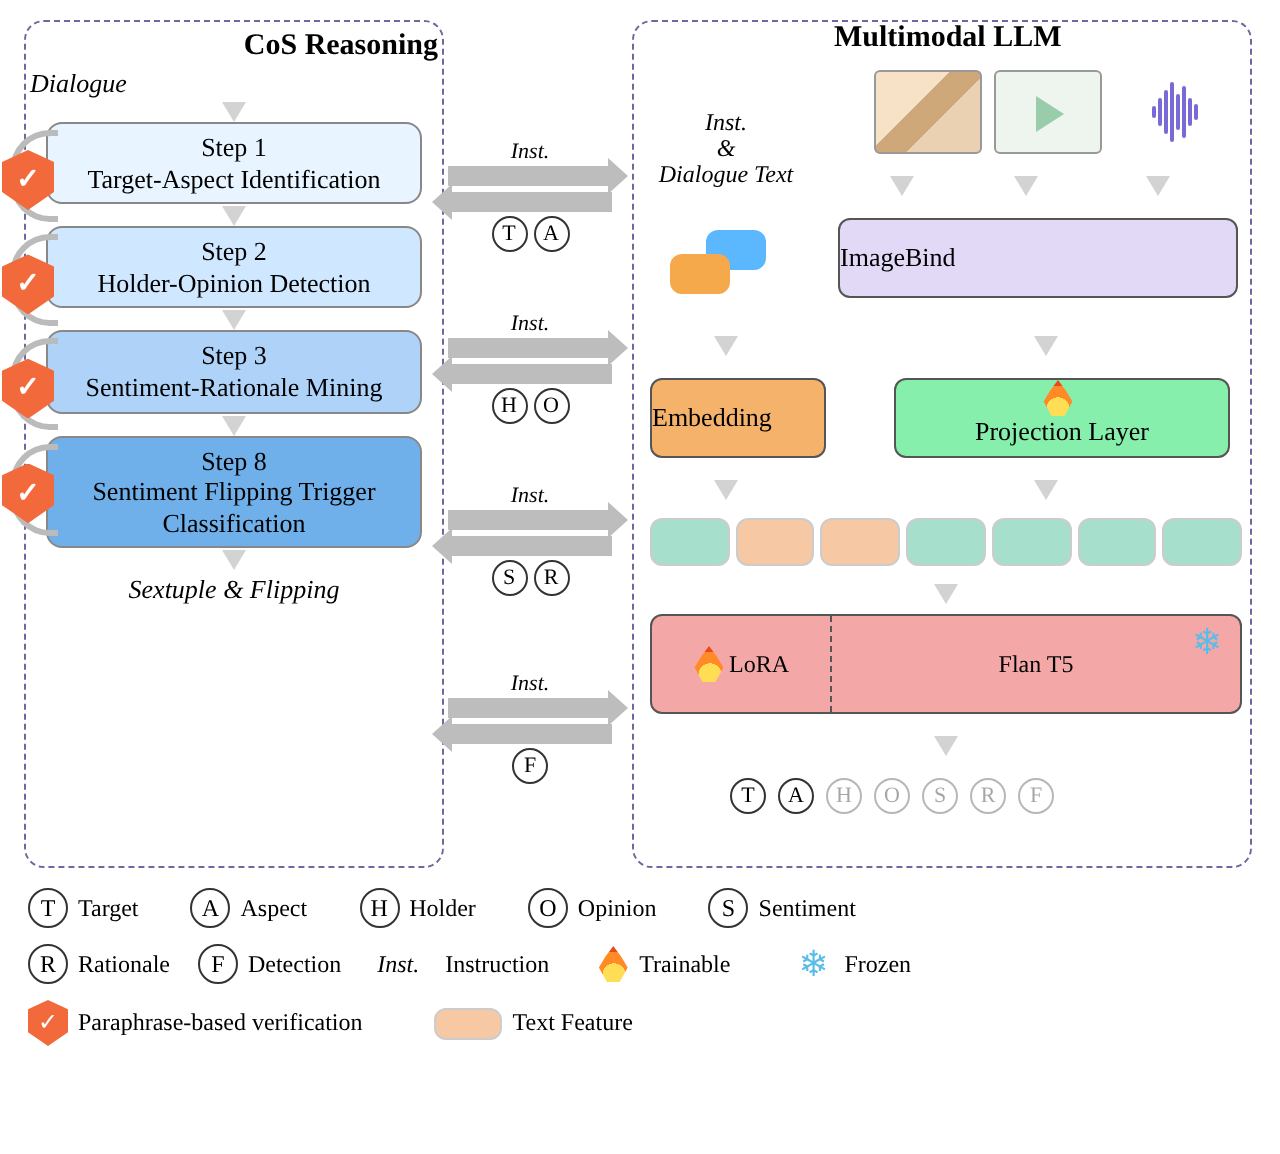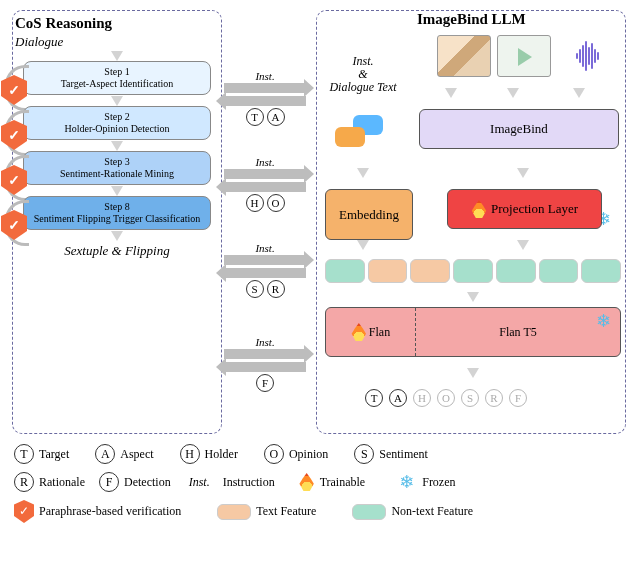--- a/index.html
+++ b/index.html
@@ -3,30 +3,30 @@
 <meta charset="utf-8">
 <style>
   * { box-sizing: border-box; margin: 0; padding: 0; }
   body { font-family: "Times New Roman", serif; font-size: 12px; background: #fff; width: 640px; height: 577px; position: relative; }
 
   
   .cos-panel {
     position: absolute; left: 12px; top: 10px; width: 210px; height: 424px;
     border: 1px dashed #6a6aa0; border-radius: 10px; padding: 4px 2px 2px 2px;
   }
-  .cos-title { text-align: left; font-size: 15px; font-weight: bold; }
+  .cos-title { text-align: right; font-size: 15px; font-weight: bold; }
   .dialogue-label { font-style: italic; font-size: 13px; margin-top: 2px; }
   .down-arrow-sm { width: 0; height: 0; margin: 1px auto 0 auto;
     border-left: 6px solid transparent; border-right: 6px solid transparent;
     border-top: 10px solid #d3d3d3; }
 
   .step-box {
     border: 1px solid #888; border-radius: 8px;
     text-align: center; padding: 4px 2px; margin: 0 8px 0 8px;
-    font-size: 10px; line-height: 1.2;
+    font-size: 13px; line-height: 1.2;
   }
   .step-box .step-n { display: block; }
   .step-1 { background: #e8f4ff; }
   .step-2 { background: #d0e8ff; }
   .step-3 { background: #aed2f8; }
   .step-4 { background: #6fb0ea; }
 
   .verify-badge {
     position: absolute; left: -14px; width: 26px; height: 30px; background: #f26a3c;
     clip-path: polygon(50% 0, 100% 20%, 100% 70%, 50% 100%, 0 70%, 0 20%);
@@ -82,25 +82,25 @@
   .media-img { width: 54px; height: 42px; border: 1px solid #999; border-radius: 3px;
     background: linear-gradient(135deg,#f7e2c8 40%,#cfa87a 40% 60%,#e9d1b2 60%); position: relative; }
   .media-vid { width: 54px; height: 42px; border: 1px solid #999; border-radius: 3px; background:#eef4ee; position: relative; }
   .media-vid::after { content:""; position:absolute; left:20px; top:12px;
     border-left:14px solid #9ca; border-top:9px solid transparent; border-bottom:9px solid transparent; }
   .media-audio { width: 60px; height: 42px; position: relative; display:flex; align-items:center; justify-content:center; gap:1px;}
   .media-audio span{ display:inline-block; width:2px; background:#7a6ad8; border-radius:1px;}
 
   .block {
     position: absolute; border: 1px solid #555; border-radius: 6px;
-    display: flex; align-items: center; justify-content: center; font-size: 13px;
+    display: flex; align-items: center; justify-content: flex-start; font-size: 13px;
   }
   .imagebind { background: #e2d9f7; left: 102px; top: 98px; width: 200px; height: 40px; }
-  .embedding { background: #f5b26b; left: 8px; top: 178px; width: 88px; height: 51px; }
-  .projection { background: #ef4444; left: 130px; top: 178px; width: 155px; height: 40px; }
+  .embedding { background: #f5b26b; left: 8px; top: 178px; width: 88px; height: 40px; }
+  .projection { background: #86efac; left: 130px; top: 178px; width: 168px; height: 40px; flex-direction: column; }
 
   .feat-row { position: absolute; left: 8px; top: 248px; width: 296px; display:flex; gap:3px; }
   .feat-row .tf { flex:1; height: 24px; border-radius: 6px; background:#f6c9a4; border:1px solid #ccc;}
   .feat-row .nf { flex:1; height: 24px; border-radius: 6px; background:#a6e0cc; border:1px solid #ccc;}
 
   .flan-wrap { position: absolute; left: 8px; top: 296px; width: 296px; height: 50px;
     background:#f4a7a7; border:1px solid #555; border-radius: 6px; display:flex; }
   .lora-box { width: 90px; border-right: 1px dashed #555; display:flex; align-items:center; justify-content:center; gap:2px; }
   .flan-box { flex:1; display:flex; align-items:center; justify-content:center; position: relative; }
 
@@ -207,21 +207,21 @@
 <div class="io-pair" style="top:336px;">
   <div class="io-inst">Inst.</div>
   <div class="io-arrow right"></div>
   <div class="io-arrow left" style="margin-top:3px;"></div>
   <div class="io-symbols">
     <span class="sym">F</span>
   </div>
 </div>
 
 <div class="mllm-panel">
-  <div class="mllm-title">ImageBind LLM</div>
+  <div class="mllm-title">Multimodal LLM</div>
 
   <div class="inst-text">
     <span>Inst.</span><br>
     <span>&amp;</span><br>
     <span>Dialogue Text</span>
   </div>
 
   <div class="chat-bubbles">
     <div class="bubble b2"></div>
       <div class="bubble b1"></div>
@@ -273,21 +273,21 @@
     <div class="nf"></div>
     <div class="nf"></div>
     <div class="nf"></div>
   </div>
 
   <div class="down-arrow-sm" style="position:absolute;left:150px;top:280px;"></div>
 
   <div class="flan-wrap">
     <div class="lora-box">
       <span class="flame"></span>
-      <span>Flan</span>
+      <span>LoRA</span>
     </div>
     <div class="flan-box">
       <span>Flan T5</span>
       <span class="snow flan-snow">❄</span>
     </div>
   </div>
 
   <div class="down-arrow-sm" style="position:absolute;left:150px;top:356px;"></div>
 
   <div class="output-syms">
@@ -345,18 +345,14 @@
   </div>
   <div class="legend-row">
     <div class="li">
         <span class="shield-sm">✓</span>
         <span>Paraphrase-based verification</span>
       </div>
     <div class="li" style="margin-left:30px;">
         <span class="swatch tf"></span>
         <span>Text Feature</span>
       </div>
-    <div class="li" style="margin-left:30px;">
-        <span class="swatch nf"></span>
-        <span>Non-text Feature</span>
-      </div>
   </div>
 </div>
 
 </body></html>

